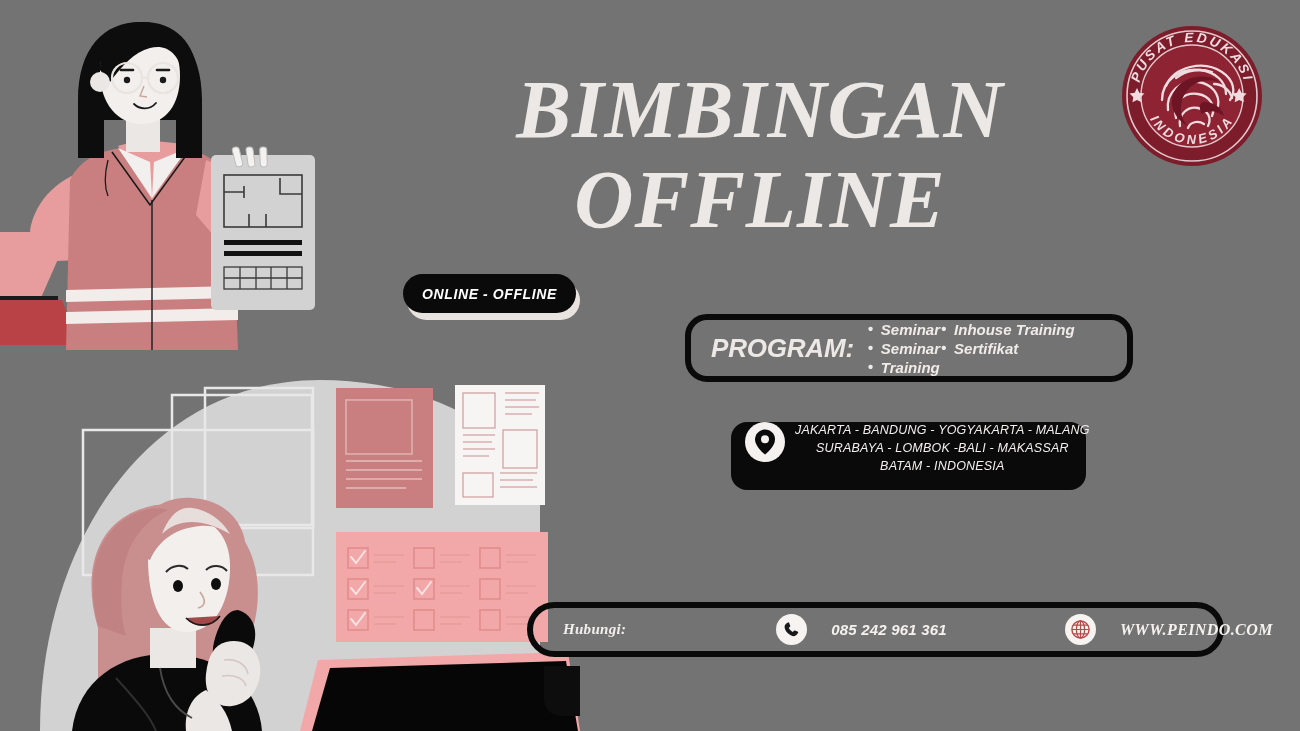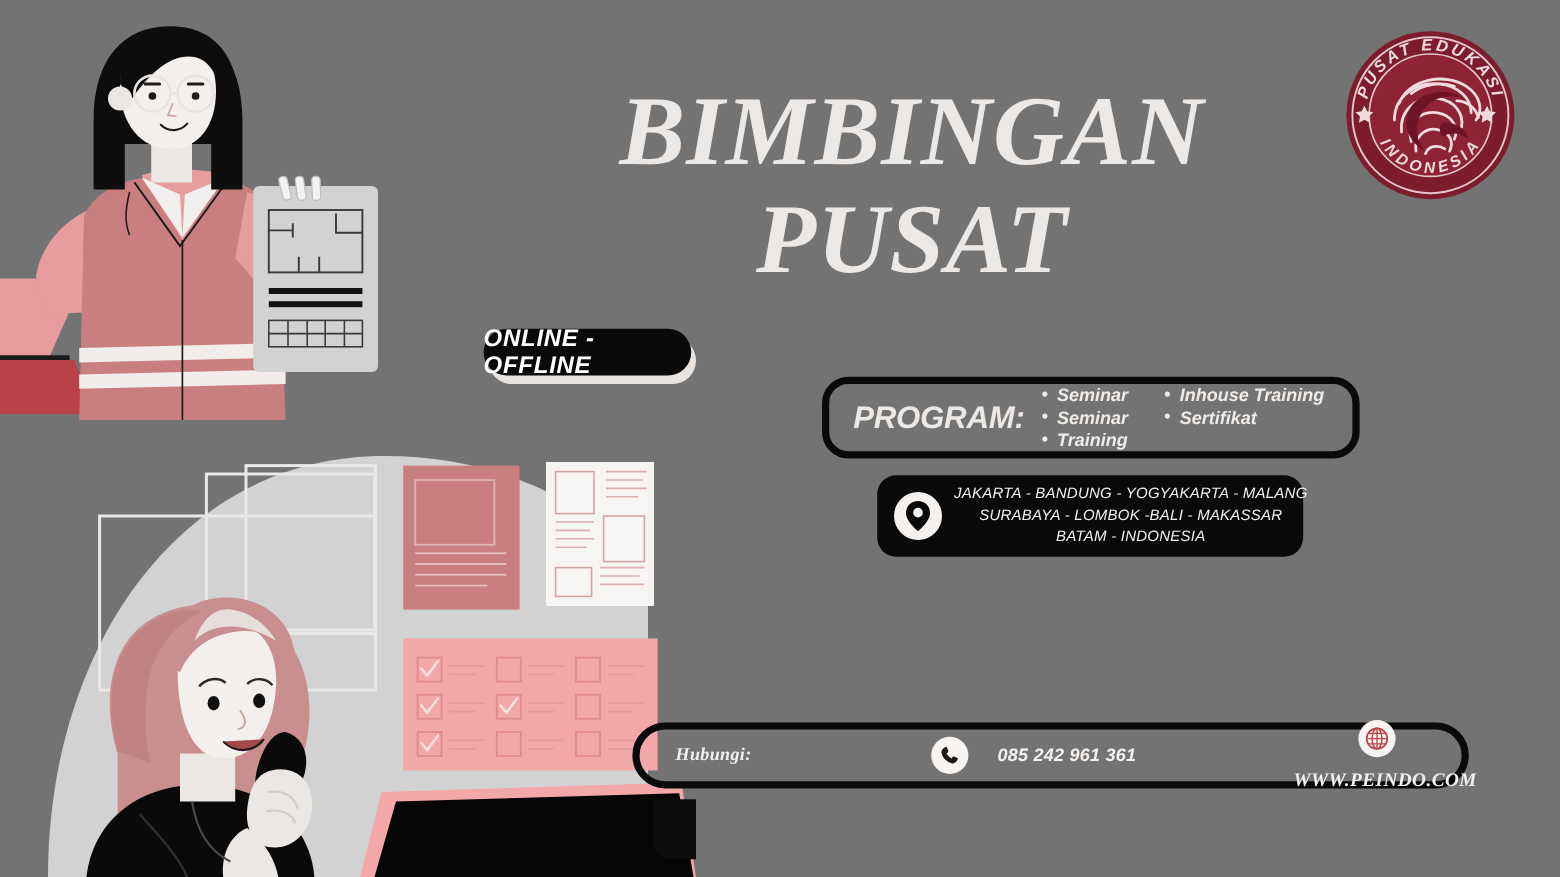--- a/index.html
+++ b/index.html
@@ -76,21 +76,21 @@
     width: 173px;
     height: 39px;
     border-radius: 20px;
     background: #0a0a0a;
     display: flex;
     align-items: center;
     justify-content: center;
   }
   .pill span {
     color: #ffffff;
-    font-size: 20px;
+    font-size: 14px;
     font-weight: 700;
     letter-spacing: 0.6px;
   }
 
   
   .program-box {
     position: absolute;
     left: 685px;
     top: 314px;
     width: 448px;
@@ -105,21 +105,21 @@
   .program-label {
     color: #ece8e5;
     font-size: 26px;
     font-weight: 700;
     letter-spacing: -0.2px;
     white-space: nowrap;
     margin-right: 14px;
   }
   .program-cols {
     display: flex;
-    gap: 30px;
+    gap: 1px;
     margin-top: 2px;
   }
   .program-col {
     display: flex;
     flex-direction: column;
     gap: 1px;
   }
   .program-item {
     color: #efebe8;
     font-size: 15px;
@@ -134,27 +134,26 @@
     position: absolute;
     left: 0;
     top: -1px;
     font-size: 15px;
   }
 
   
   .location-box {
     position: absolute;
     left: 731px;
-    top: 396px;
+    top: 422px;
     width: 355px;
     height: 68px;
     background: #0a0a0a;
     border-radius: 16px;
     display: flex;
-    align-items: center;
     padding-left: 14px;
     box-sizing: border-box;
   }
   .pin-circle {
     width: 40px;
     height: 40px;
     min-width: 40px;
     border-radius: 50%;
     background: #f4f1ef;
     display: flex;
@@ -197,21 +196,21 @@
     margin-left: 30px;
     white-space: nowrap;
   }
   .contact-item {
     display: flex;
     align-items: center;
     gap: 11px;
     white-space: nowrap;
   }
   .contact-item.phone { margin-left: 150px; }
-  .contact-item.web   { margin-left: 118px; flex-direction: column; }
+  .contact-item.web   { margin-left: 118px; }
   .ico-circle {
     width: 31px;
     height: 31px;
     min-width: 31px;
     border-radius: 50%;
     background: #f6f3f1;
     display: flex;
     align-items: center;
     justify-content: center;
   }
@@ -422,21 +421,21 @@
       <path d="M206 330 C218 340 228 352 232 371 L186 371 C184 352 192 336 206 330 Z" fill="#ebe7e4"></path>
 
       <path d="M116 318 C136 340 150 356 156 371" fill="none" stroke="#2e2e2e" stroke-width="2"></path>
 
       <path d="M160 308 C164 334 176 350 192 358" fill="none" stroke="#4a4a4a" stroke-width="1.8"></path>
     </g>
   </svg>
 
   <div class="title-block">
     <div class="title-line">BIMBINGAN</div>
-    <div class="title-line">PUSAT</div>
+    <div class="title-line">OFFLINE</div>
   </div>
 
   <div class="pill-wrap">
     <div class="pill-shadow"></div>
     <div class="pill">
       <span>ONLINE - OFFLINE</span>
     </div>
   </div>
 
   <div class="program-box">

